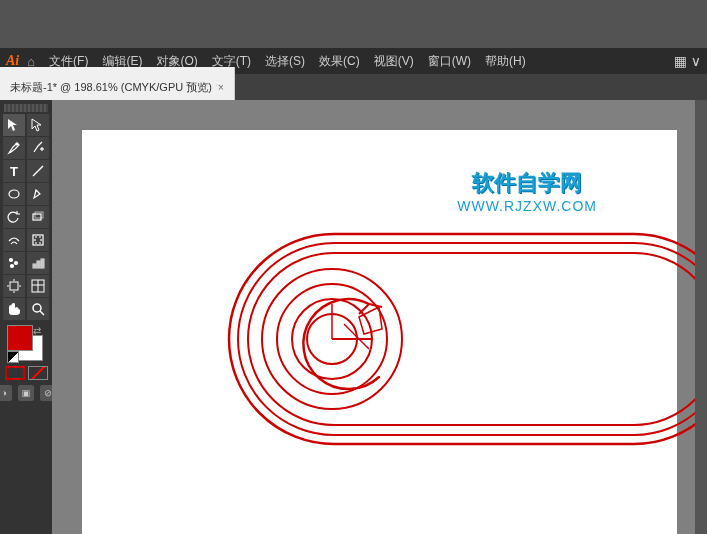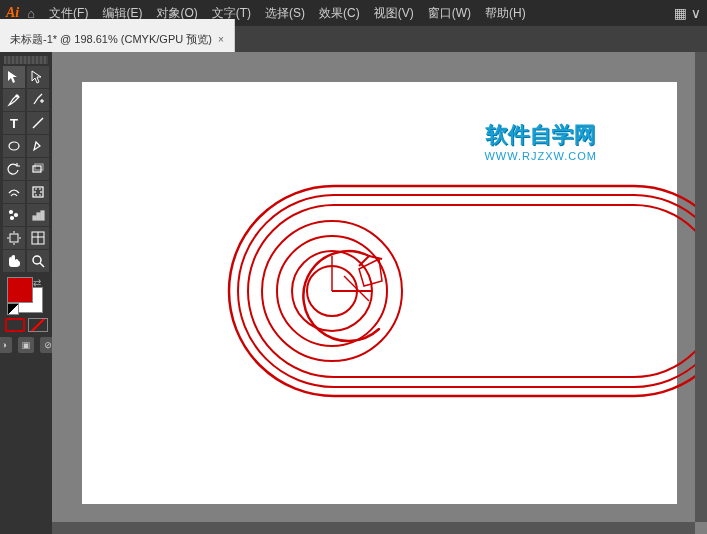--- a/index.html
+++ b/index.html
@@ -12,20 +12,21 @@
     }
 
     
     .title-bar {
       height: 26px;
       background: #2b2b2b;
       display: flex;
       align-items: center;
       padding: 0 6px;
       gap: 8px;
+      margin-top: 48px;
     }
     .ai-logo {
       color: #ff6600;
       font-weight: bold;
       font-size: 14px;
       font-style: italic;
       font-family: Georgia, serif;
     }
     .home-icon {
       color: #aaa;
@@ -265,21 +266,21 @@
     }
     .watermark-main {
       color: #1a9fd5;
       font-size: 22px;
       font-weight: bold;
       font-family: 'Microsoft YaHei', sans-serif;
       text-shadow: 1px 1px 0 #0077aa;
     }
     .watermark-sub {
       color: #1a9fd5;
-      font-size: 11px;
+      font-size: 14px;
       font-family: Arial, sans-serif;
       letter-spacing: 1px;
     }
   </style>
 </head>
 <body>
 
 <div class="title-bar">
   <span class="ai-logo">Ai</span>
   <span class="home-icon">⌂</span>

